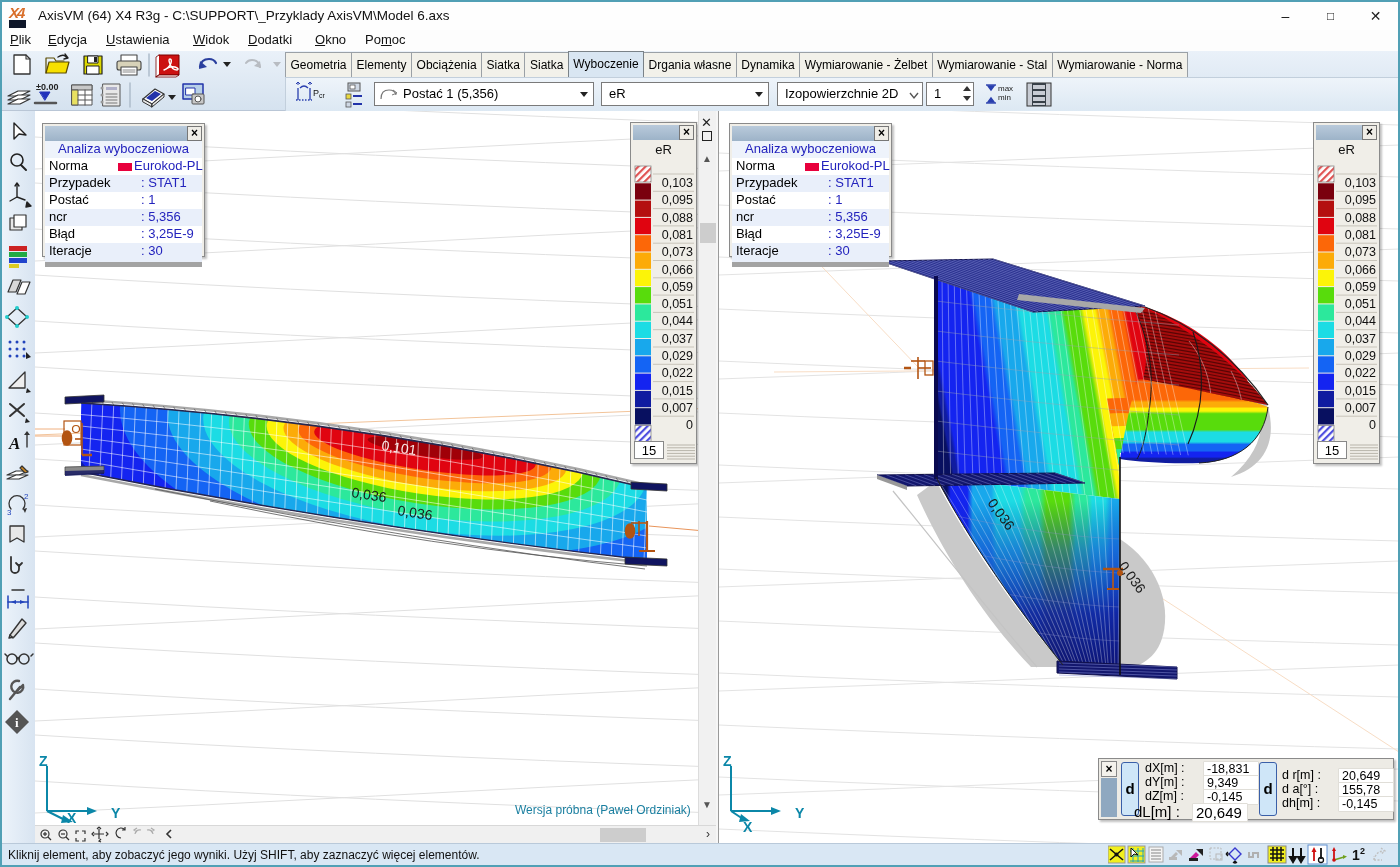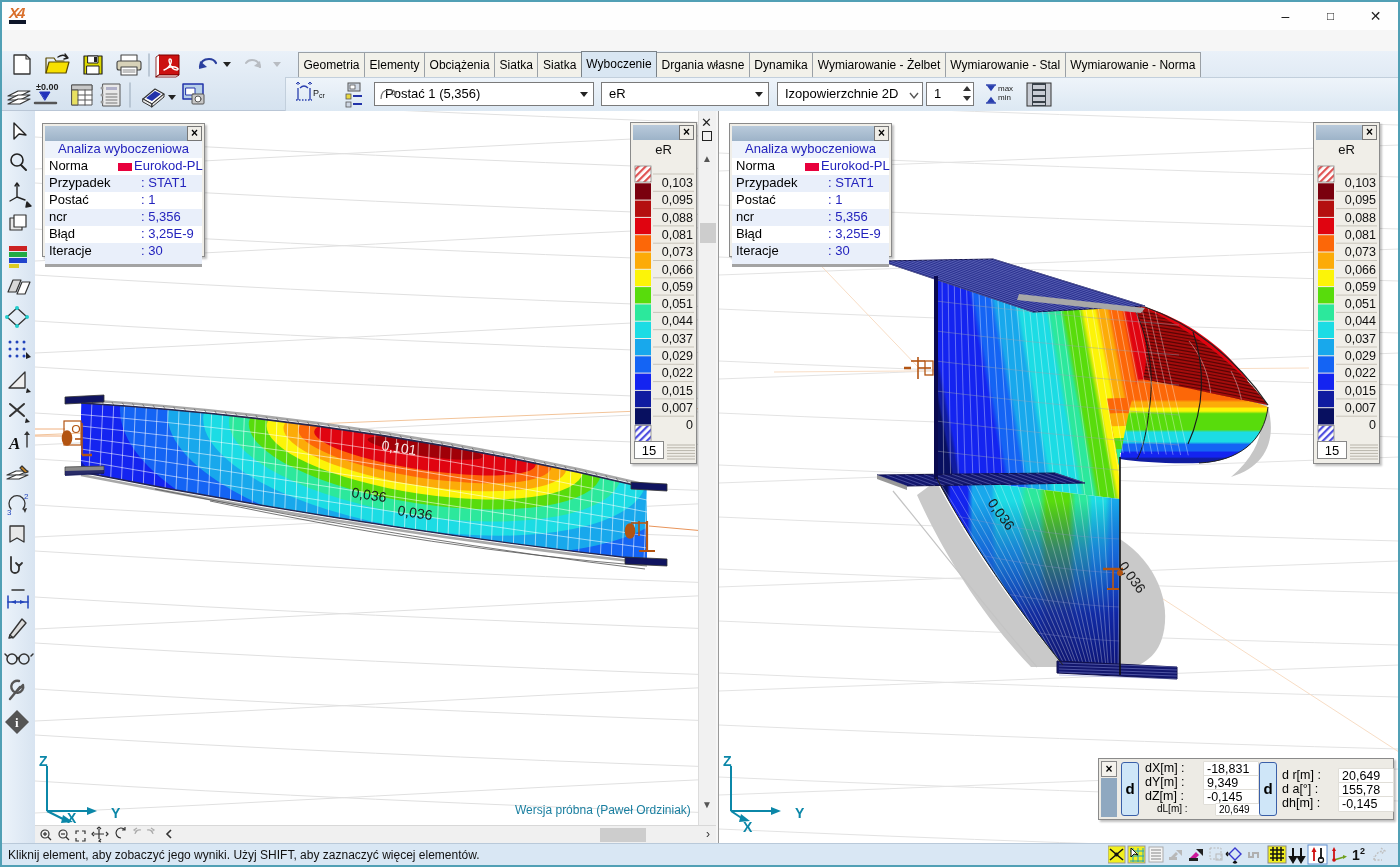--- a/index.html
+++ b/index.html
@@ -1,50 +1,60 @@
 <!DOCTYPE html>
 <html><head><meta charset="utf-8">
 <style>
 *{margin:0;padding:0;box-sizing:border-box}
 html,body{width:1400px;height:867px;overflow:hidden;font-family:"Liberation Sans",sans-serif;background:#fff}
 .win{position:absolute;left:0;top:0;width:1400px;height:867px;border:2px solid #51a0b5;background:#f6f6f6}
 .titlebar{position:absolute;left:0;top:0;width:100%;height:28px;background:#fefefe;color:#000}
-.tlogo{position:absolute;left:7px;top:4px;font-weight:bold;font-style:italic;color:#d96f2b;font-size:15px;letter-spacing:-2px;border-bottom:4px solid #0f172a;line-height:14px;padding-right:3px}
+.tlogo{position:absolute;left:7px;top:4px;font-weight:bold;font-style:italic;color:#d96f2b;font-size:15px;letter-spacing:-2px;border-bottom:8px solid #0f172a;line-height:14px;padding-right:3px}
 .ttext{position:absolute;left:36px;top:6px;font-size:13.5px;color:#111}
 .wbtn{position:absolute;top:0;width:45px;height:28px;text-align:center;line-height:28px;font-size:14px;color:#222}
 .menubar{position:absolute;left:0;top:28px;width:100%;height:21px;background:#fdfdfd;font-size:13px;color:#111}
 .menubar span{position:absolute;top:2px}
 .tbband{position:absolute;left:0;top:49px;width:1396px;height:60px;background:linear-gradient(#eaf1f9,#d5e2ef);border-bottom:1px solid #b9c6d6}
-.tabstrip{position:absolute;left:296px;top:0px;height:22px;display:flex}
+.tabstrip{position:absolute;left:283px;top:0px;height:22px;display:flex}
 .tab{height:25px;margin-top:1px;padding:0 4.5px;font-size:12px;color:#000;background:#f2f1ea;border:1px solid #9aa0a6;border-bottom:none;line-height:24px;margin-right:-1px;white-space:nowrap}
 .tab.act{background:#d9e6f2;height:26px;margin-top:0;line-height:25px;border-color:#7a8288;position:relative;z-index:2}
 .ctlrow{position:absolute;left:283px;top:26px;width:1113px;height:34px;background:linear-gradient(#eef4fa,#dce8f3);border-top:1px solid #c2cfdc;border-left:1px solid #c2cfdc}
 .combo{position:absolute;top:4px;height:24px;background:#fff;border:1px solid #7a7a7a;font-size:13px;color:#000;line-height:22px;white-space:nowrap}
 .combo .arr{position:absolute;right:5px;top:9px;width:0;height:0;border:4px solid transparent;border-top:5px solid #222}
 .statusbar{position:absolute;left:0;top:841px;width:1396px;height:22px;background:#d9e7f4;border-top:1px solid #b9c9d9;font-size:12px;color:#111}
 .leftbar{position:absolute;left:0;top:109px;width:33px;height:732px;background:linear-gradient(90deg,#ecf3fa,#d8e4f1)}
 .vp{position:absolute;top:109px;background:#fff;overflow:hidden}
 .vp1{left:33px;width:681px;height:732px}
 .vp2{left:716px;width:680px;height:732px;border-left:1px solid #9a9a9a}
 .panel{position:absolute;background:#f0eee8;border:1px solid #8a8a8a;box-shadow:2px 2px 2px rgba(0,0,0,0.25)}
 .ptitle{position:absolute;left:2px;top:2px;right:2px;height:15px;background:linear-gradient(#b9cadb,#9db3c8)}
 .pclose{position:absolute;top:2px;right:2px;width:15px;height:15px;background:#efede7;border:1px solid #777;font-size:12px;line-height:12px;text-align:center;color:#000;font-weight:bold}
-.irow{position:absolute;left:2px;right:2px;height:24px;font-size:13px;line-height:16px;border-bottom:3px solid #a3a3a3;white-space:nowrap}
+.irow{position:absolute;left:2px;right:2px;height:24px;font-size:13px;line-height:16px;border-bottom:5px solid #a3a3a3;white-space:nowrap}
 .irow .lab{position:absolute;left:4px;color:#000}
 .irow .val{position:absolute;left:96px;color:#2323bd}
 svg{position:absolute;left:0;top:0;display:block}
 .axlab{position:absolute;font-size:14px;font-weight:bold;color:#0b87a8}
 </style></head>
 <body>
 <div class="win">
 <div class="titlebar">
  <div class="tlogo">X4</div>
+ <div class="ttext">AxisVM (64) X4 R3g - C:\SUPPORT\_Przyklady AxisVM\Model 6.axs</div>
  <div class="wbtn" style="right:90px">–</div>
  <div class="wbtn" style="right:45px;font-size:12px">□</div>
  <div class="wbtn" style="right:0">✕</div>
+</div>
+<div class="menubar">
+ <span style="left:8px"><u>P</u>lik</span>
+ <span style="left:46px"><u>E</u>dycja</span>
+ <span style="left:104px"><u>U</u>stawienia</span>
+ <span style="left:191px"><u>W</u>idok</span>
+ <span style="left:246px"><u>D</u>odatki</span>
+ <span style="left:313px"><u>O</u>kno</span>
+ <span style="left:363px">Po<u>m</u>oc</span>
 </div>
 <div class="tbband">
 <svg width="283" height="60" viewBox="0 0 283 60">
         <g stroke-linejoin="round" stroke-linecap="round">
           <path d="M12 4 L24 4 L28 8 L28 23 L12 23 Z" fill="#fff" stroke="#333" stroke-width="1.3"></path>
           <path d="M24 4 L24 8 L28 8" fill="none" stroke="#333" stroke-width="1.1"></path>
           <path d="M44 22 L47 11 L67 11 L64 22 Z" fill="#f7e000" stroke="#5a4a00" stroke-width="1.2"></path>
           <path d="M44 22 L44 7 L52 7 L54 10 L62 10" fill="none" stroke="#5a4a00" stroke-width="1.2"></path>
           <path d="M56 6 q6 -4 9 1 M63 3 l3 4 -4 1" fill="none" stroke="#222" stroke-width="1.4"></path>
           <rect x="82" y="5" width="18" height="18" fill="#dcd800" stroke="#222" stroke-width="1.2"></rect>
@@ -132,21 +142,21 @@
           <text x="33" y="20" font-size="7" fill="#111">cr</text>
    <g>
             <rect x="62" y="5" width="12" height="8" fill="#cfd8e4" stroke="#555"></rect>
             <rect x="64" y="7" width="5" height="4" fill="#fff" stroke="#555" stroke-width="0.8"></rect>
    <rect x="60" y="16" width="5" height="5" fill="#e8d840" stroke="#555" stroke-width="0.8"></rect>
             <line x1="67" y1="18" x2="76" y2="18" stroke="#2233aa" stroke-width="2"></line>
    <rect x="60" y="24" width="5" height="5" fill="#cfd8e4" stroke="#555" stroke-width="0.8"></rect>
             <line x1="67" y1="26" x2="76" y2="26" stroke="#2233aa" stroke-width="2"></line>
           </g>
   </svg>
-  <div class="combo" style="left:88px;width:220px;padding-left:10px">Postać 1 (5,356)<span class="arr"></span>
+  <div class="combo" style="left:88px;width:220px;padding-left:28px">Postać 1 (5,356)<span class="arr"></span>
     <svg width="20" height="14" style="left:4px;top:4px" viewBox="0 0 20 14">
             <path d="M2 12 q0 -9 8 -9 q6 0 7 5" fill="none" stroke="#777" stroke-width="1.2"></path>
             <path d="M14 3 l4 3 -5 2" fill="none" stroke="#777"></path>
           </svg>
   </div>
   <div class="combo" style="left:315px;width:168px;padding-left:7px">eR<span class="arr"></span></div>
   <div class="combo" style="left:491px;width:146px;padding-left:7px">Izopowierzchnie 2D
    <svg width="12" height="24" style="left:130px;top:0" viewBox="0 0 12 24">
             <path d="M2 10 l4 5 4 -5" fill="none" stroke="#555" stroke-width="1.4"></path>
           </svg>
@@ -1090,21 +1100,21 @@
           <span style="position:absolute;left:58px;width:56px;background:#fff;padding-left:3px;border:1px solid #e0ded8;border-radius:1px">-18,831</span>
         </div>
         <div style="position:absolute;left:46px;top:16px;width:112px;height:14px;font-size:12.5px">
           <span style="position:absolute;left:0">dY[m]&nbsp;:</span>
           <span style="position:absolute;left:58px;width:56px;background:#fff;padding-left:3px;border:1px solid #e0ded8;border-radius:1px">9,349</span>
         </div>
         <div style="position:absolute;left:46px;top:30px;width:112px;height:14px;font-size:12.5px">
           <span style="position:absolute;left:0">dZ[m]&nbsp;:</span>
           <span style="position:absolute;left:58px;width:56px;background:#fff;padding-left:3px;border:1px solid #e0ded8;border-radius:1px">-0,145</span>
         </div>
-        <div style="position:absolute;left:58px;top:44px;width:112px;height:14px;font-size:10px">
+        <div style="position:absolute;left:35px;top:44px;width:112px;height:14px;font-size:15px">
           <span style="position:absolute;left:0">dL[m]&nbsp;:</span>
           <span style="position:absolute;left:58px;width:56px;background:#fff;padding-left:3px;border:1px solid #e0ded8;border-radius:1px">20,649</span>
         </div>
         <div style="position:absolute;left:160px;top:3px;width:18px;height:54px;background:#cfe6f8;border:1px solid #3a5fa8;border-radius:3px;text-align:center;font-weight:bold;font-size:15px;line-height:52px">d</div>
         <div style="position:absolute;left:183px;top:9px;width:112px;height:14px;font-size:12.5px">
           <span style="position:absolute;left:0">d r[m]&nbsp;:</span>
           <span style="position:absolute;left:56px;width:56px;background:#fff;padding-left:3px;border:1px solid #e0ded8;border-radius:1px">20,649</span>
         </div>
         <div style="position:absolute;left:183px;top:23px;width:112px;height:14px;font-size:12.5px">
           <span style="position:absolute;left:0">d a[°]&nbsp;:</span>

